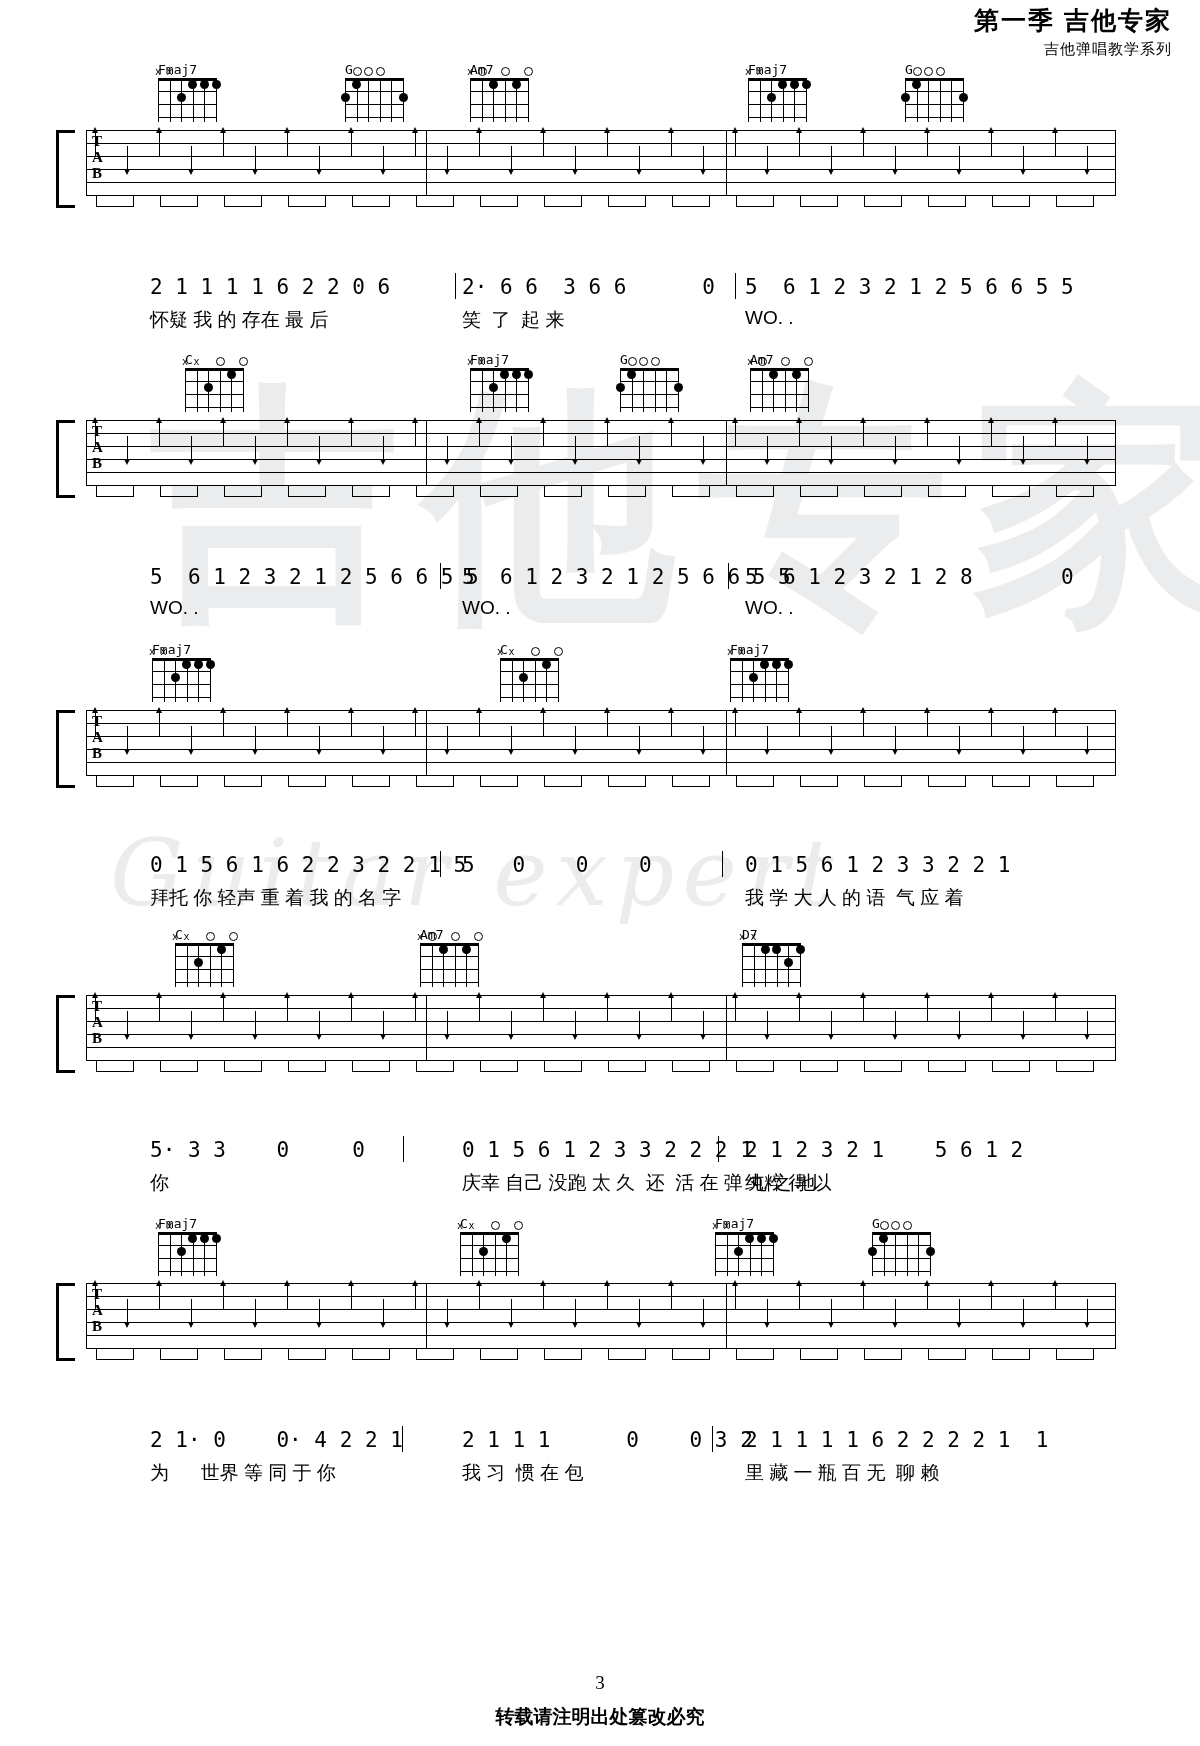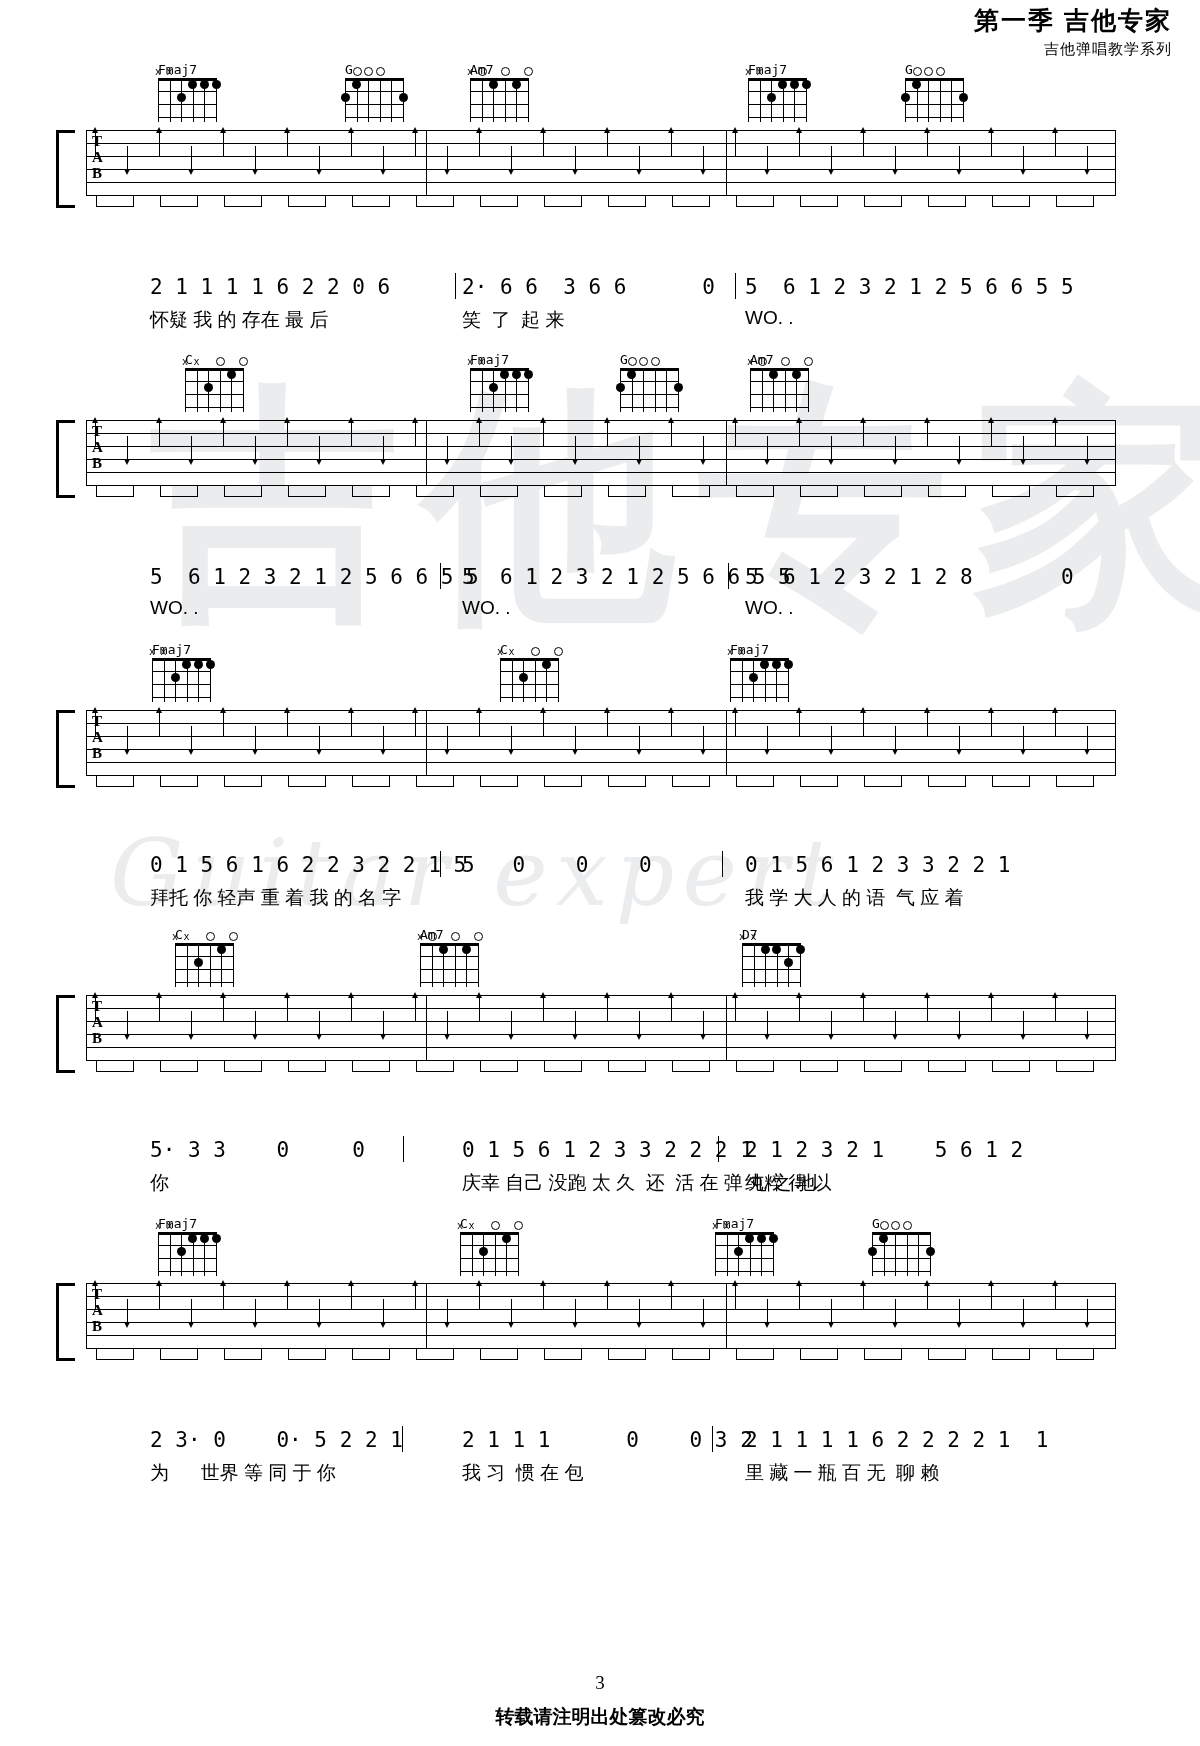--- a/index.html
+++ b/index.html
@@ -868,19 +868,19 @@
       <div class="beam" style="left: 608px; top: 1349px; width: 36px; height: 10px;"></div>
       <div class="beam" style="left: 672px; top: 1349px; width: 36px; height: 10px;"></div>
       <div class="beam" style="left: 736px; top: 1349px; width: 36px; height: 10px;"></div>
       <div class="beam" style="left: 800px; top: 1349px; width: 36px; height: 10px;"></div>
       <div class="beam" style="left: 864px; top: 1349px; width: 36px; height: 10px;"></div>
       <div class="beam" style="left: 928px; top: 1349px; width: 36px; height: 10px;"></div>
       <div class="beam" style="left: 992px; top: 1349px; width: 36px; height: 10px;"></div>
       <div class="beam" style="left: 1056px; top: 1349px; width: 36px; height: 10px;"></div>
       <div class="bar-sep" style="left: 402px; top: 1426px; height: 26px;"></div>
       <div class="bar-sep" style="left: 712px; top: 1426px; height: 26px;"></div>
-      <div class="numrow" style="top: 1428px;"><span class="measure" style="position: absolute; left: 150px;">2 3· 0    0· 5 2 2 1</span><span class="measure" style="position: absolute; left: 462px;">2 1 1 1      0    0 3 2</span><span class="measure" style="position: absolute; left: 745px;">2 1 1 1 1 6 2 2 2 2 1  1</span></div>
+      <div class="numrow" style="top: 1428px;"><span class="measure" style="position: absolute; left: 150px;">2 1· 0    0· 4 2 2 1</span><span class="measure" style="position: absolute; left: 462px;">2 1 1 1      0    0 3 2</span><span class="measure" style="position: absolute; left: 745px;">2 1 1 1 1 6 2 2 2 2 1  1</span></div>
       <div class="lyricrow" style="top: 1460px;"><span class="measure" style="position: absolute; left: 150px;">为      世界 等 同 于 你</span><span class="measure" style="position: absolute; left: 462px;">我 习  惯 在 包</span><span class="measure" style="position: absolute; left: 745px;">里 藏 一 瓶 百 无  聊 赖</span></div>
     </div>
   </div>
 
 <div class="footer-page">3</div>
 <div class="footer-note">转载请注明出处篡改必究</div>
 
 </body></html>

